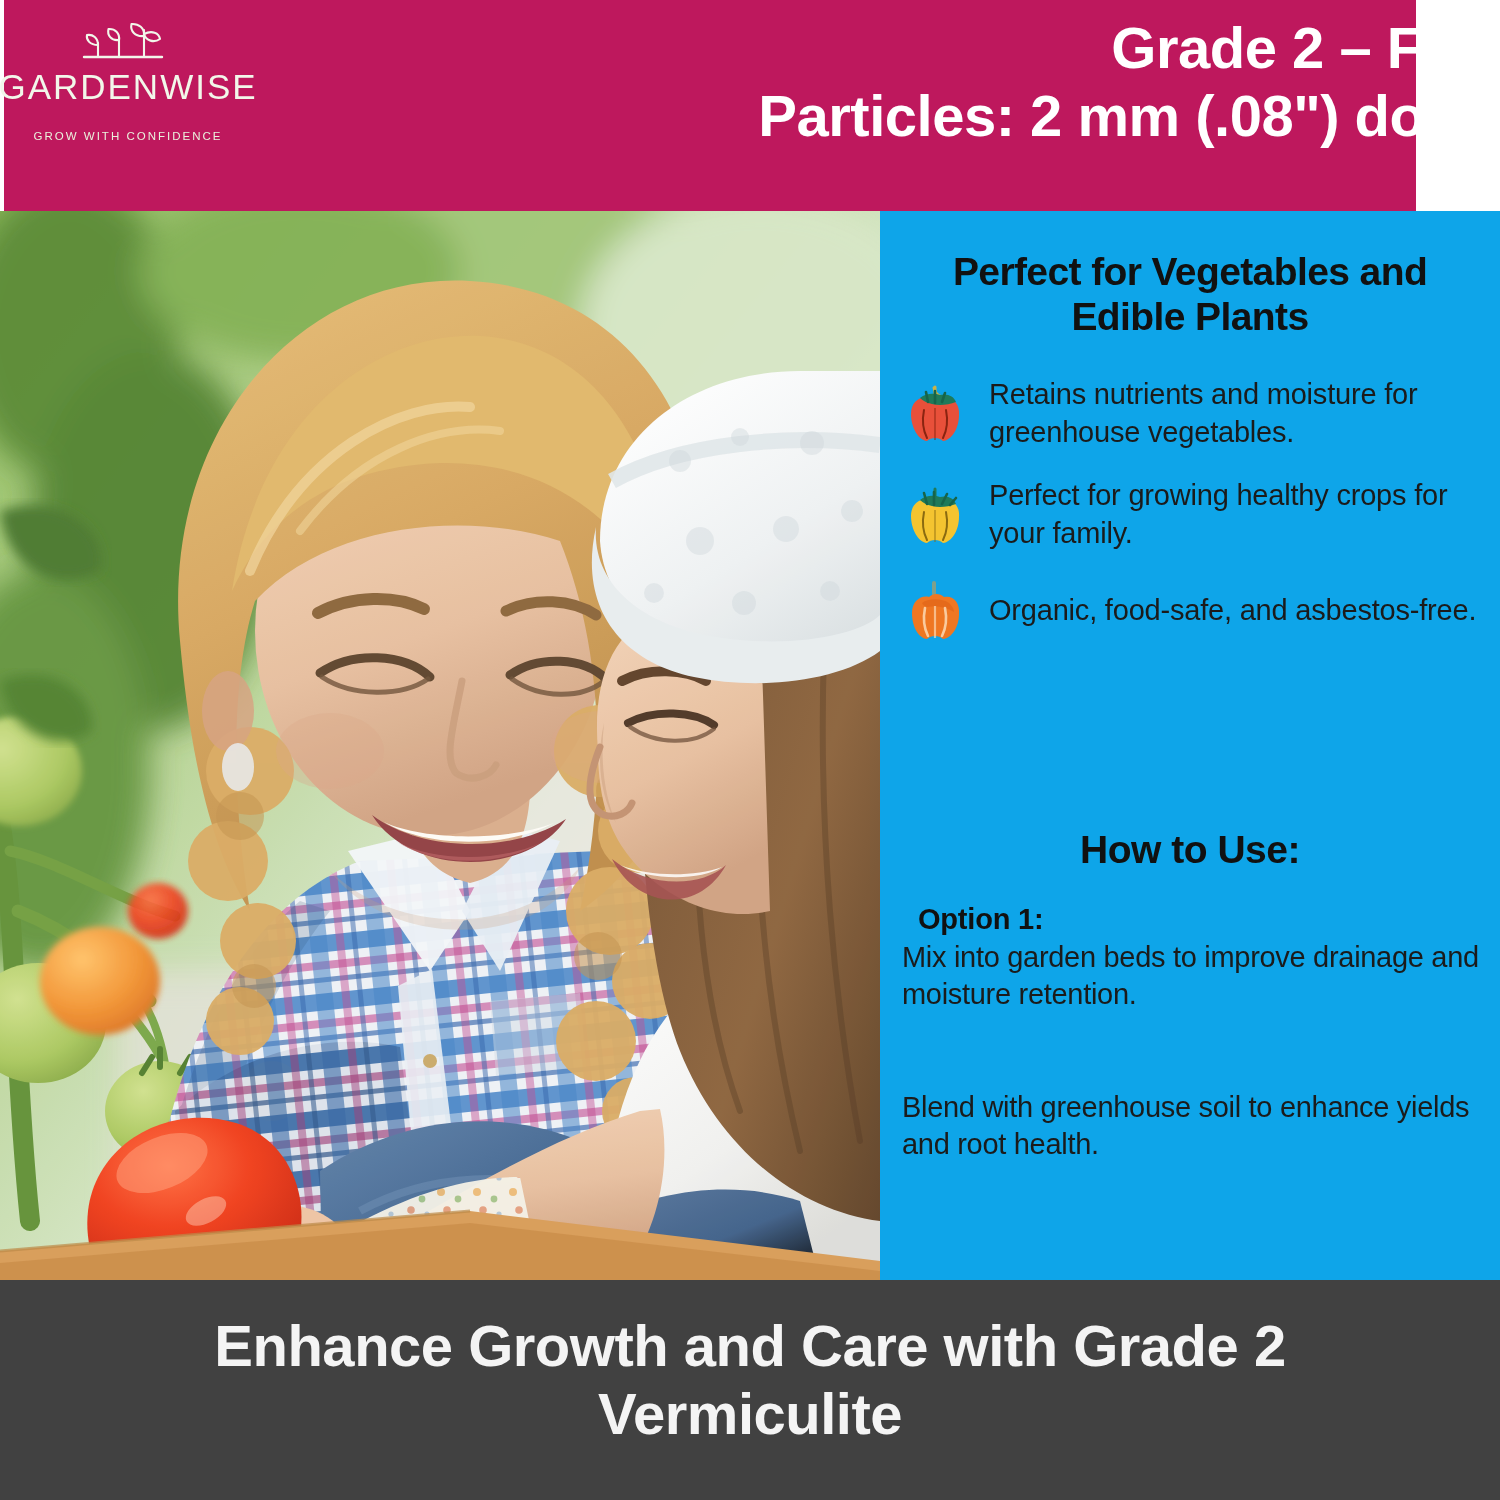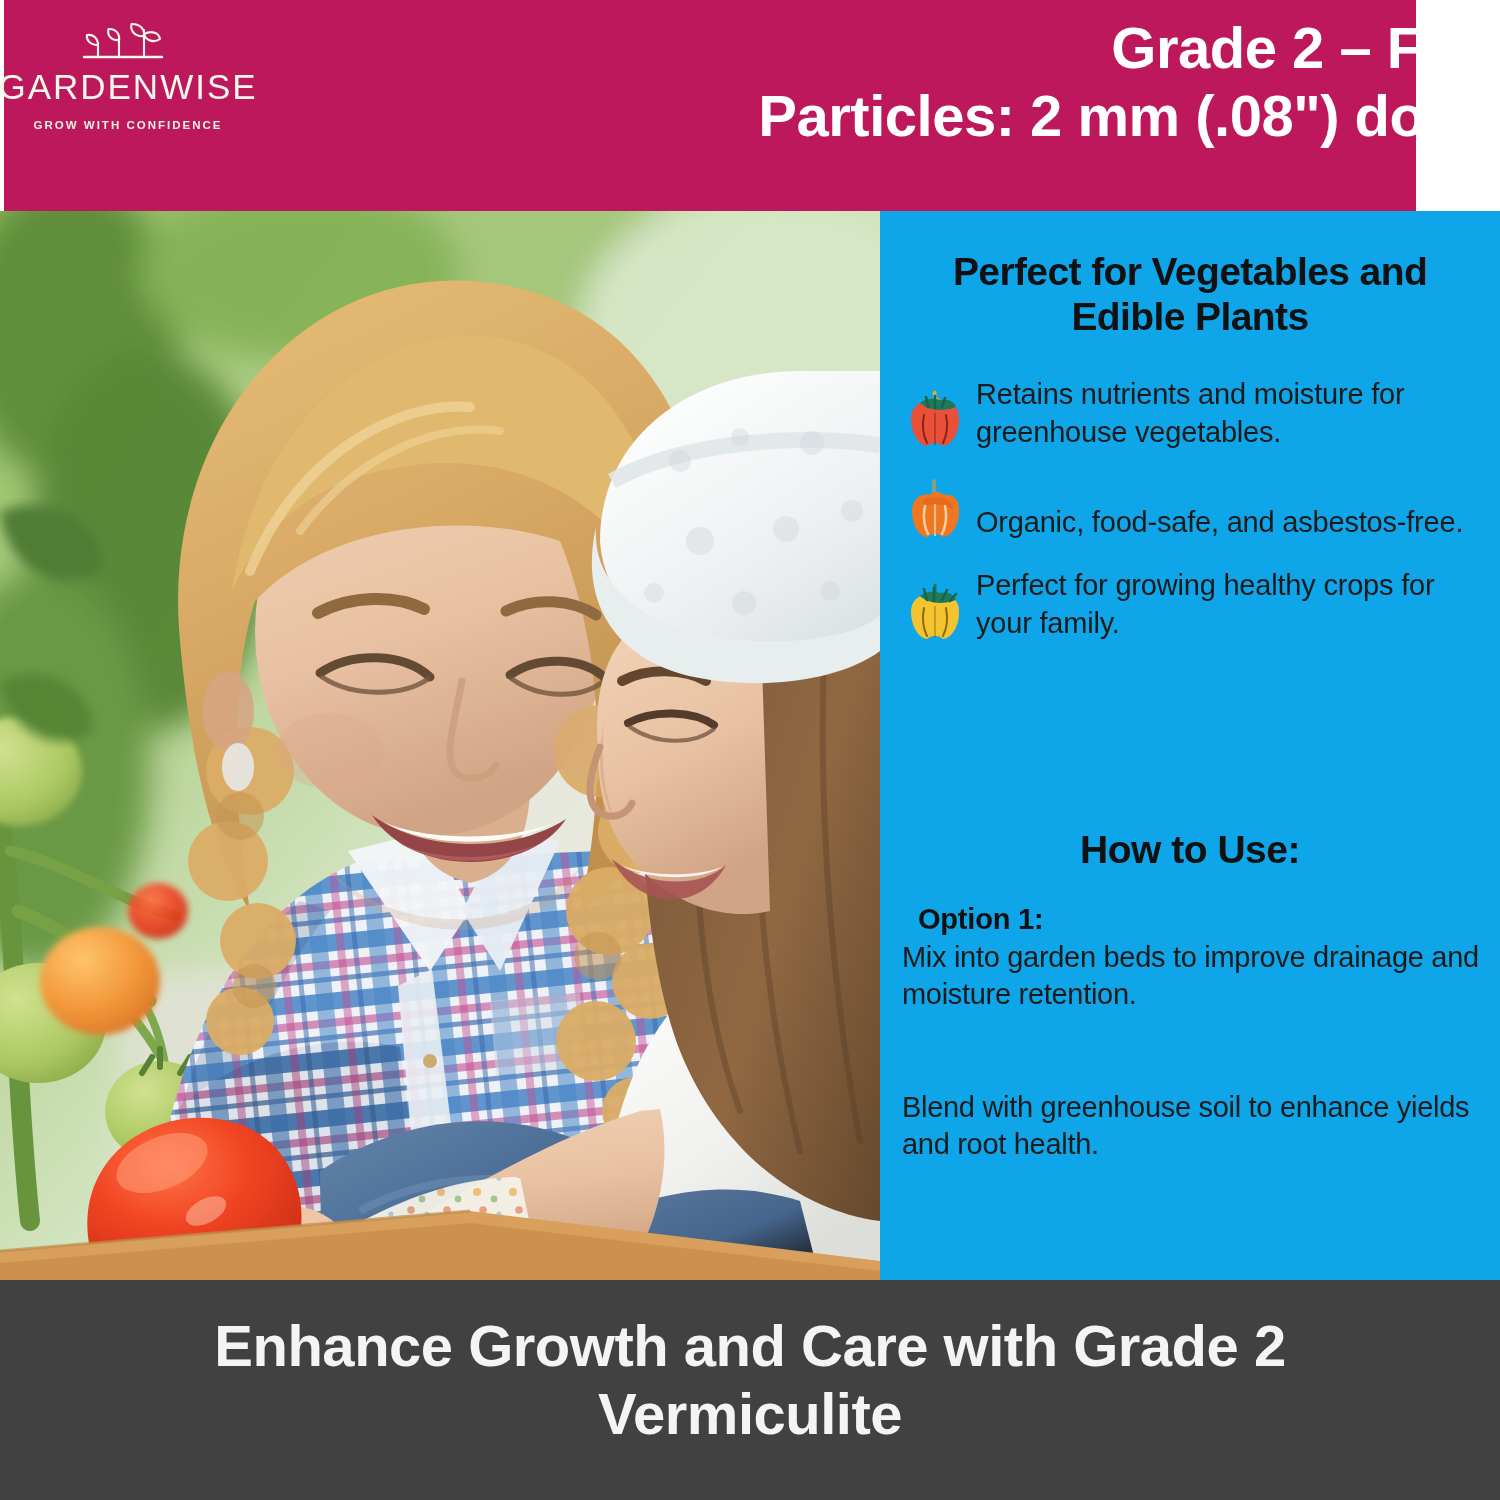--- a/index.html
+++ b/index.html
@@ -17,21 +17,21 @@
     position:absolute;left:8px;top:16px;width:232px;height:110px;
     display:flex;flex-direction:column;align-items:center;justify-content:flex-start;
   }
   .brand-mark{width:112px;height:50px;display:block;}
   .brand-name{
     color:#f2f7ea;font-size:35px;letter-spacing:2.0px;line-height:1;
     margin-top:3px;font-weight:400;white-space:nowrap;
   }
   .brand-tag{
     color:#eaf2dd;font-size:11.5px;letter-spacing:2.0px;line-height:1;
-    margin-top:16px;font-weight:700;white-space:nowrap;
+    margin-top:27px;font-weight:400;white-space:nowrap;
   }
   .header-title{
     position:absolute;left:250px;top:14px;width:1250px;
     text-align:right;color:#ffffff;
     font-weight:700;font-size:58px;line-height:1.17;
     font-family:"Liberation Sans",sans-serif;
     letter-spacing:-0.5px;
   }
   .header-title .l1{display:block;}
   .header-title .l2{display:block;}
@@ -50,21 +50,21 @@
   }
   .panel-h1{
     position:absolute;left:16px;top:38px;width:588px;
     text-align:center;color:#111111;font-weight:700;
     font-size:39px;line-height:1.16;letter-spacing:-0.6px;
   }
   .bullets{
     position:absolute;left:26px;top:165px;width:580px;
   }
   .bullet{
-    display:flex;align-items:flex-end;margin-bottom:26px;
+    display:flex;align-items:center;margin-bottom:26px;gap:13px;
   }
   .bullet .ico{
     flex:0 0 58px;width:58px;height:62px;margin-right:12px;margin-top:2px;
   }
   .bullet .ico svg{display:block;width:58px;height:62px;}
   .bullet .txt{
     flex:1 1 auto;color:#1b1b1b;font-size:29px;line-height:1.30;
     font-weight:400;letter-spacing:-0.2px;
   }
   .panel-h2{
@@ -441,48 +441,48 @@
             <path d="M40 26 C42 36 41 46 37 54" stroke="#8a2410" stroke-width="2" fill="none" stroke-linecap="round"></path>
             <path d="M29 24 C29 36 29 46 29 56" stroke="#8a2410" stroke-width="1.6" fill="none" opacity="0.6"></path>
           </svg>
         </span>
         <span class="txt">Retains nutrients and moisture for greenhouse vegetables.</span>
       </div>
 
       <div class="bullet">
         <span class="ico">
           <svg viewBox="0 0 58 62" xmlns="http://www.w3.org/2000/svg">
-            <path d="M28 2 L28 16" stroke="#7fa08c" stroke-width="4" fill="none" stroke-linecap="round"></path>
-            <path d="M6 32 C6 20 15 14 23 16 C27 12 34 12 38 16 C47 14 54 21 53 33
-                     C53 46 46 57 37 58 C33 54 25 54 21 58 C12 57 6 45 6 32 Z" fill="#EF7722"></path>
-            <path d="M16 22 C22 17 36 17 43 22 C46 25 48 28 48 31 C40 26 30 24 22 26 C19 26 17 24 16 22 Z" fill="#E2661A" opacity="0.8"></path>
-            <path d="M19 27 C17 37 18 47 22 55" stroke="#fbd9b4" stroke-width="2.6" fill="none" stroke-linecap="round" opacity="0.85"></path>
-            <path d="M39 27 C41 37 40 47 36 55" stroke="#fbd9b4" stroke-width="2.6" fill="none" stroke-linecap="round" opacity="0.85"></path>
-            <path d="M29 25 C29 37 29 47 29 57" stroke="#fbd9b4" stroke-width="2.2" fill="none" opacity="0.7"></path>
-          </svg>
-        </span>
-        <span class="txt">Organic, food-safe, and asbestos-free.</span>
-      </div>
-
-      <div class="bullet">
-        <span class="ico">
-          <svg viewBox="0 0 58 62" xmlns="http://www.w3.org/2000/svg">
             <path d="M29 4 L29 14" stroke="#1E7A5A" stroke-width="3" fill="none" stroke-linecap="round"></path>
             <path d="M5 31 C5 19 14 13 22 15 C26 11 33 11 37 15 C46 13 54 20 53 32
                      C53 45 46 57 37 58 C33 54 25 54 21 58 C12 57 5 44 5 31 Z" fill="#F4C430"></path>
             <path d="M14 15 C20 10 28 10 34 12 C41 10 48 13 50 19 C42 22 33 23 26 21 C21 20 17 18 14 15 Z" fill="#1E7A5A"></path>
             <path d="M21 19 L18 8 M28 20 L28 7 M36 19 L41 9 M44 20 L50 13" stroke="#17644a" stroke-width="2.6" fill="none" stroke-linecap="round"></path>
             <path d="M18 27 C16 37 17 47 21 55" stroke="#8a6a10" stroke-width="2" fill="none" stroke-linecap="round"></path>
             <path d="M40 27 C42 37 41 47 37 55" stroke="#8a6a10" stroke-width="2" fill="none" stroke-linecap="round"></path>
             <path d="M29 25 C29 37 29 47 29 57" stroke="#8a6a10" stroke-width="1.6" fill="none" opacity="0.55"></path>
           </svg>
         </span>
         <span class="txt">Perfect for growing healthy crops for your family.</span>
       </div>
 
+      <div class="bullet">
+        <span class="ico">
+          <svg viewBox="0 0 58 62" xmlns="http://www.w3.org/2000/svg">
+            <path d="M28 2 L28 16" stroke="#7fa08c" stroke-width="4" fill="none" stroke-linecap="round"></path>
+            <path d="M6 32 C6 20 15 14 23 16 C27 12 34 12 38 16 C47 14 54 21 53 33
+                     C53 46 46 57 37 58 C33 54 25 54 21 58 C12 57 6 45 6 32 Z" fill="#EF7722"></path>
+            <path d="M16 22 C22 17 36 17 43 22 C46 25 48 28 48 31 C40 26 30 24 22 26 C19 26 17 24 16 22 Z" fill="#E2661A" opacity="0.8"></path>
+            <path d="M19 27 C17 37 18 47 22 55" stroke="#fbd9b4" stroke-width="2.6" fill="none" stroke-linecap="round" opacity="0.85"></path>
+            <path d="M39 27 C41 37 40 47 36 55" stroke="#fbd9b4" stroke-width="2.6" fill="none" stroke-linecap="round" opacity="0.85"></path>
+            <path d="M29 25 C29 37 29 47 29 57" stroke="#fbd9b4" stroke-width="2.2" fill="none" opacity="0.7"></path>
+          </svg>
+        </span>
+        <span class="txt">Organic, food-safe, and asbestos-free.</span>
+      </div>
+
     </div>
 
     <div class="panel-h2">How to Use:</div>
 
     <div class="opt opt1">
       <div class="opt-label">Option 1:</div>
       <div class="opt-body">Mix into garden beds to improve drainage and moisture retention.</div>
     </div>
 
     <div class="opt opt2">

